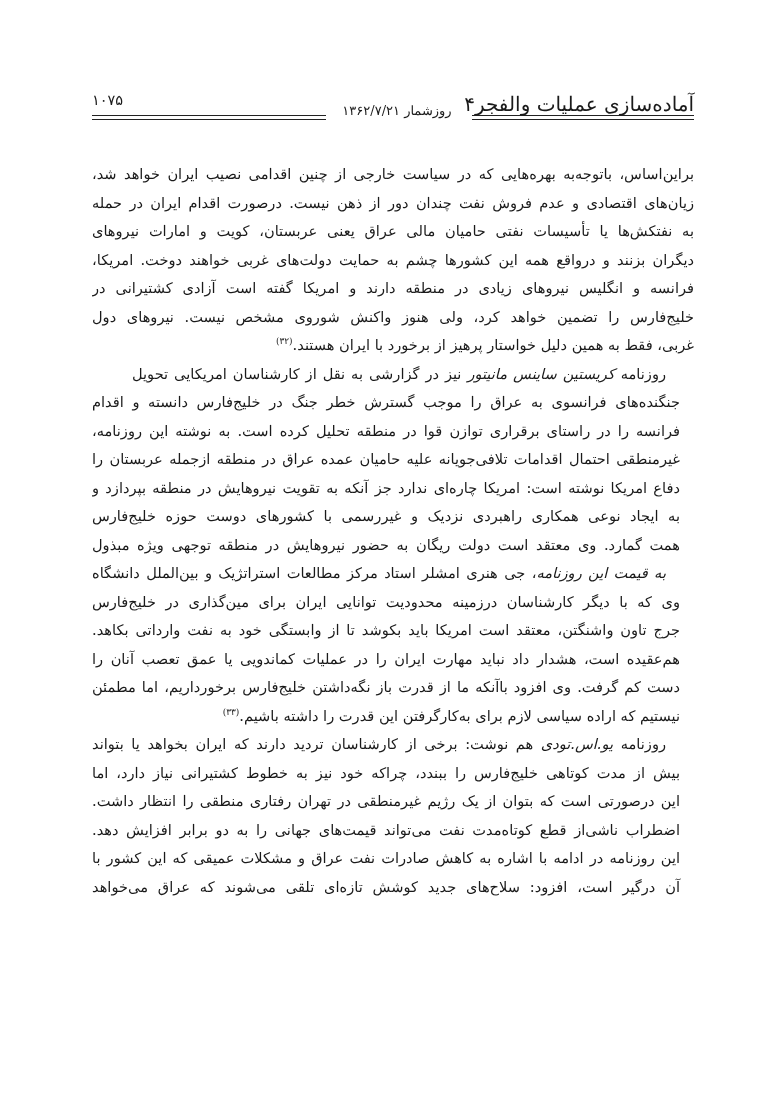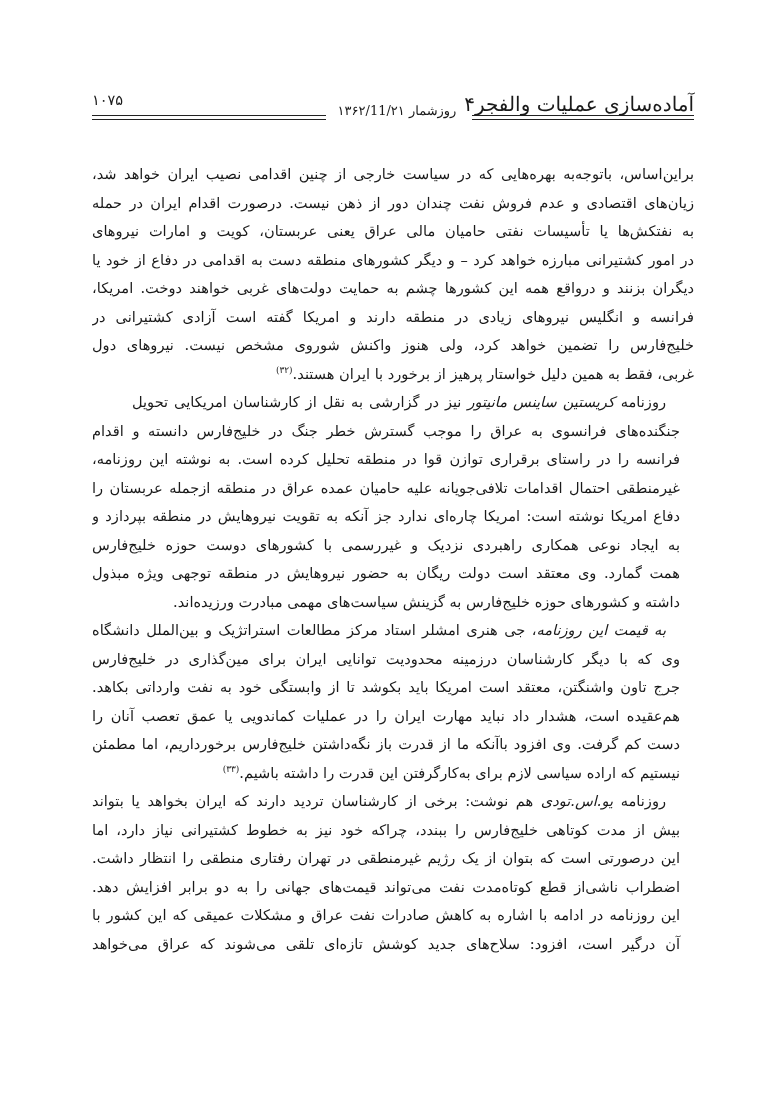--- a/index.html
+++ b/index.html
@@ -20,45 +20,43 @@
     .line.last { text-align-last: right; }
     i { font-style: italic; }
     sup { font-size: 9px; line-height: 0; vertical-align: super; }
   </style>
 </head>
 <body>
 
 <div class="header">
   <span class="book-title">آماده‌سازی عملیات والفجر۴</span>
   <div class="rule r"></div>
-  <span class="date-label">روزشمار ۱۳۶۲/11/۲۱</span>
+  <span class="date-label">روزشمار ۱۳۶۲/۷/۲۱</span>
   <div class="rule l"></div>
   <span class="page-num">۱۰۷۵</span>
 </div>
 
 <div class="body">
   <div class="p">
       <span class="line">براین‌اساس، باتوجه‌به بهره‌هایی که در سیاست خارجی از چنین اقدامی نصیب ایران خواهد شد،</span>
       <span class="line">زیان‌های اقتصادی و عدم فروش نفت چندان دور از ذهن نیست. درصورت اقدام ایران در حمله</span>
       <span class="line">به نفتکش‌ها یا تأسیسات نفتی حامیان مالی عراق یعنی عربستان، کویت و امارات نیروهای</span>
-      <span class="line">در امور کشتیرانی مبارزه خواهد کرد – و دیگر کشورهای منطقه دست به اقدامی در دفاع از خود یا</span>
       <span class="line">دیگران بزنند و درواقع همه این کشورها چشم به حمایت دولت‌های غربی خواهند دوخت. امریکا،</span>
       <span class="line">فرانسه و انگلیس نیروهای زیادی در منطقه دارند و امریکا گفته است آزادی کشتیرانی در</span>
       <span class="line">خلیج‌فارس را تضمین خواهد کرد، ولی هنوز واکنش شوروی مشخص نیست. نیروهای دول</span>
       <span class="line last">غربی، فقط به همین دلیل خواستار پرهیز از برخورد با ایران هستند.<sup>(۳۲)</sup></span>
     </div>
   <div class="p indent">
       <span class="line" style="padding-right: 14px; margin-left: 40px;">روزنامه <i>کریستین ساینس مانیتور</i> نیز در گزارشی به نقل از کارشناسان امریکایی تحویل</span>
       <span class="line">جنگنده‌های فرانسوی به عراق را موجب گسترش خطر جنگ در خلیج‌فارس دانسته و اقدام</span>
       <span class="line">فرانسه را در راستای برقراری توازن قوا در منطقه تحلیل کرده است. به نوشته این روزنامه،</span>
       <span class="line">غیرمنطقی احتمال اقدامات تلافی‌جویانه علیه حامیان عمده عراق در منطقه ازجمله عربستان را</span>
       <span class="line">دفاع امریکا نوشته است: امریکا چاره‌ای ندارد جز آنکه به تقویت نیروهایش در منطقه بپردازد و</span>
       <span class="line">به ایجاد نوعی همکاری راهبردی نزدیک و غیررسمی با کشورهای دوست حوزه خلیج‌فارس</span>
       <span class="line">همت گمارد. وی معتقد است دولت ریگان به حضور نیروهایش در منطقه توجهی ویژه مبذول</span>
-      <span class="line last">داشته و کشورهای حوزه خلیج‌فارس به گزینش سیاست‌های مهمی مبادرت ورزیده‌اند.</span>
     </div>
   <div class="p indent">
       <span class="line" style="padding-right: 14px;"><i>به قیمت این روزنامه</i>، جی هنری امشلر استاد مرکز مطالعات استراتژیک و بین‌الملل دانشگاه</span>
       <span class="line">وی که با دیگر کارشناسان درزمینه محدودیت توانایی ایران برای مین‌گذاری در خلیج‌فارس</span>
       <span class="line">جرج تاون واشنگتن، معتقد است امریکا باید بکوشد تا از وابستگی خود به نفت وارداتی بکاهد.</span>
       <span class="line">هم‌عقیده است، هشدار داد نباید مهارت ایران را در عملیات کماندویی یا عمق تعصب آنان را</span>
       <span class="line">دست کم گرفت. وی افزود باآنکه ما از قدرت باز نگه‌داشتن خلیج‌فارس برخورداریم، اما مطمئن</span>
       <span class="line last">نیستیم که اراده سیاسی لازم برای به‌کارگرفتن این قدرت را داشته باشیم.<sup>(۳۳)</sup></span>
     </div>
   <div class="p indent">

